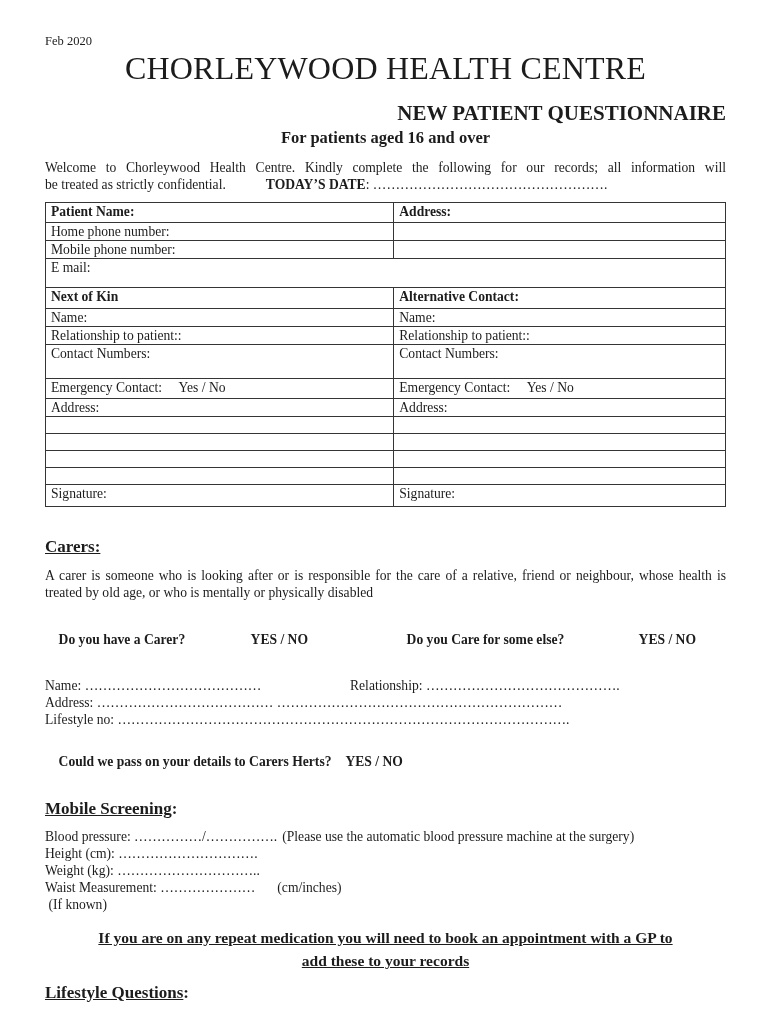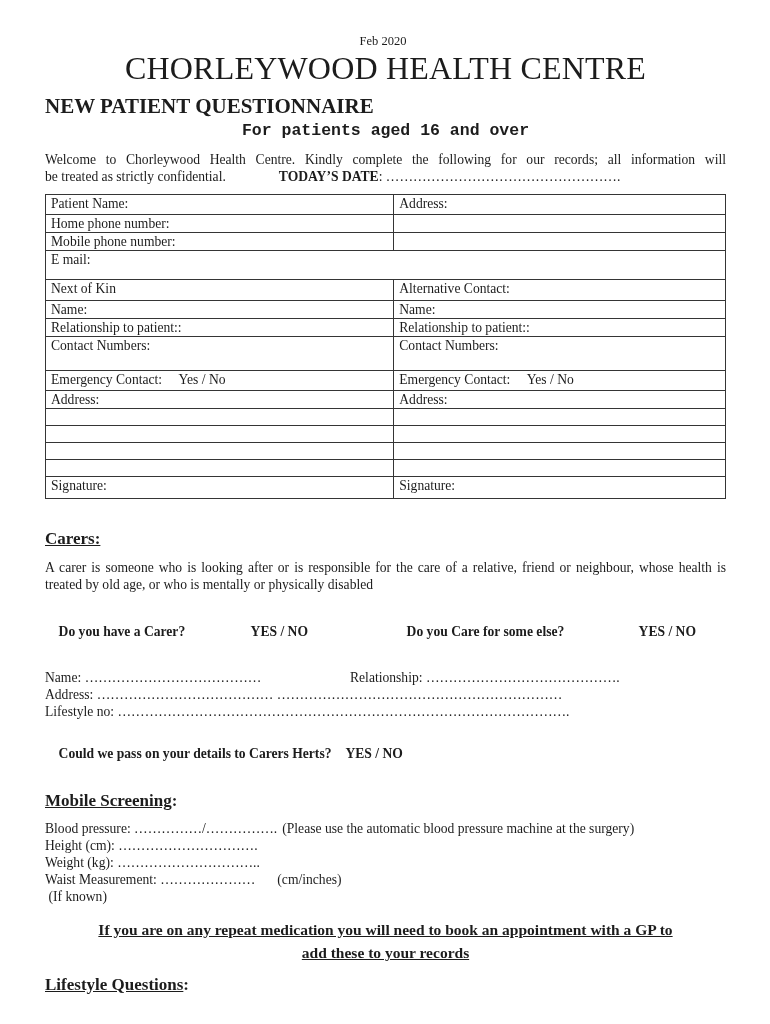--- a/index.html
+++ b/index.html
@@ -1,40 +1,40 @@
 <!DOCTYPE html>
 <html><head>
 <meta charset="utf-8">
 <style>
   html,body { margin:0; padding:0; background:#ffffff; }
   .page {
     position:relative; width:770px; height:1024px; box-sizing:border-box;
     padding:34px 44px 0 45px; overflow:hidden;
     font-family:"Liberation Serif", serif; color:#1c1c1c; background:#ffffff;
   }
-  .meta-date { text-align:center; font-size:12.5px; padding-right:5px; }
+  .meta-date { text-align:left; font-size:12.5px; padding-right:5px; }
   .title { text-align:center; font-weight:normal; font-size:32px; letter-spacing:0.2px; margin-top:1px; white-space:nowrap; }
-  .subtitle { text-align:left; font-weight:bold; font-size:21px; margin-top:7px; }
-  .audience { text-align:center; font-weight:bold; font-size:16.5px; margin-top:2px;font-family:Liberation Mono, monospace; }
+  .subtitle { text-align:right; font-weight:bold; font-size:21px; margin-top:14px; }
+  .audience { text-align:center; font-weight:bold; font-size:16.5px; margin-top:2px; }
 
   .intro { margin-top:11px; font-size:13.6px; line-height:17px; }
   .intro-l1 { text-align:justify; text-align-last:justify; }
-  .intro-l2 { display:flex;gap:13px; }
+  .intro-l2 { display:flex; }
   .intro-l2 .conf { white-space:nowrap; }
   .date-part { flex:1; display:flex; margin-left:40px; min-width:0; }
   .date-label { font-weight:bold; white-space:nowrap; }
   .date-dots { flex:1; white-space:nowrap; overflow:hidden; }
 
   table.details { width:100%; border-collapse:collapse; table-layout:fixed; margin-top:9px; font-size:13.6px; }
   table.details td {
     border:1px solid #353535; padding:0px 5px; vertical-align:top;
     line-height:17px; white-space:pre-wrap; overflow:hidden;
   }
   td.c1 { width:49.6%; }
-  td.b { font-weight:normal; }
+  td.b { font-weight:bold; }
   tr.rh19 td { height:19px; } tr.rh17 td { height:17px; } tr.rh28 td { height:28px; }
   tr.rh20 td { height:20px; } tr.rh33 td { height:33px; } tr.rh16 td { height:16px; }
   tr.rh21 td { height:21px; }
 
   .section-heading { font-size:17px; font-weight:bold; margin:0; }
   .ul { text-decoration:underline; }
 
   .body-line { font-size:13.6px; line-height:17px; white-space:pre-wrap; }
   .fill-line { white-space:nowrap; overflow:hidden; }
 

